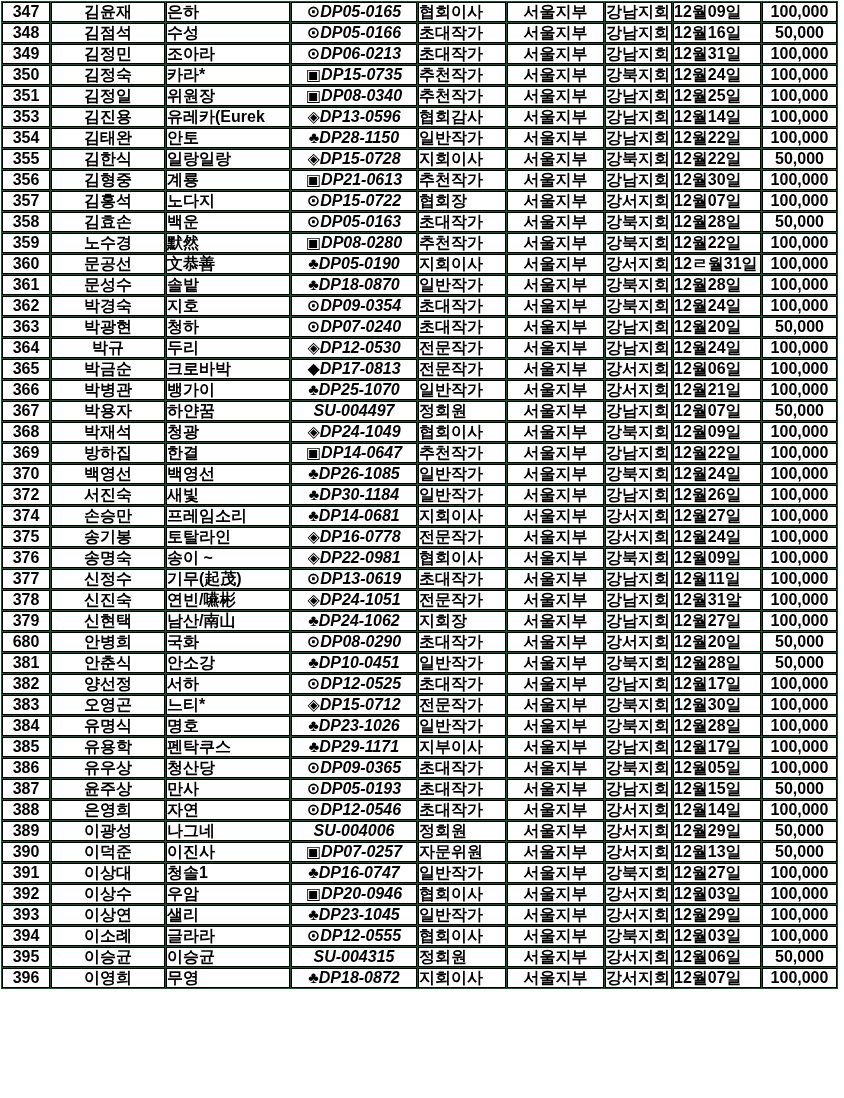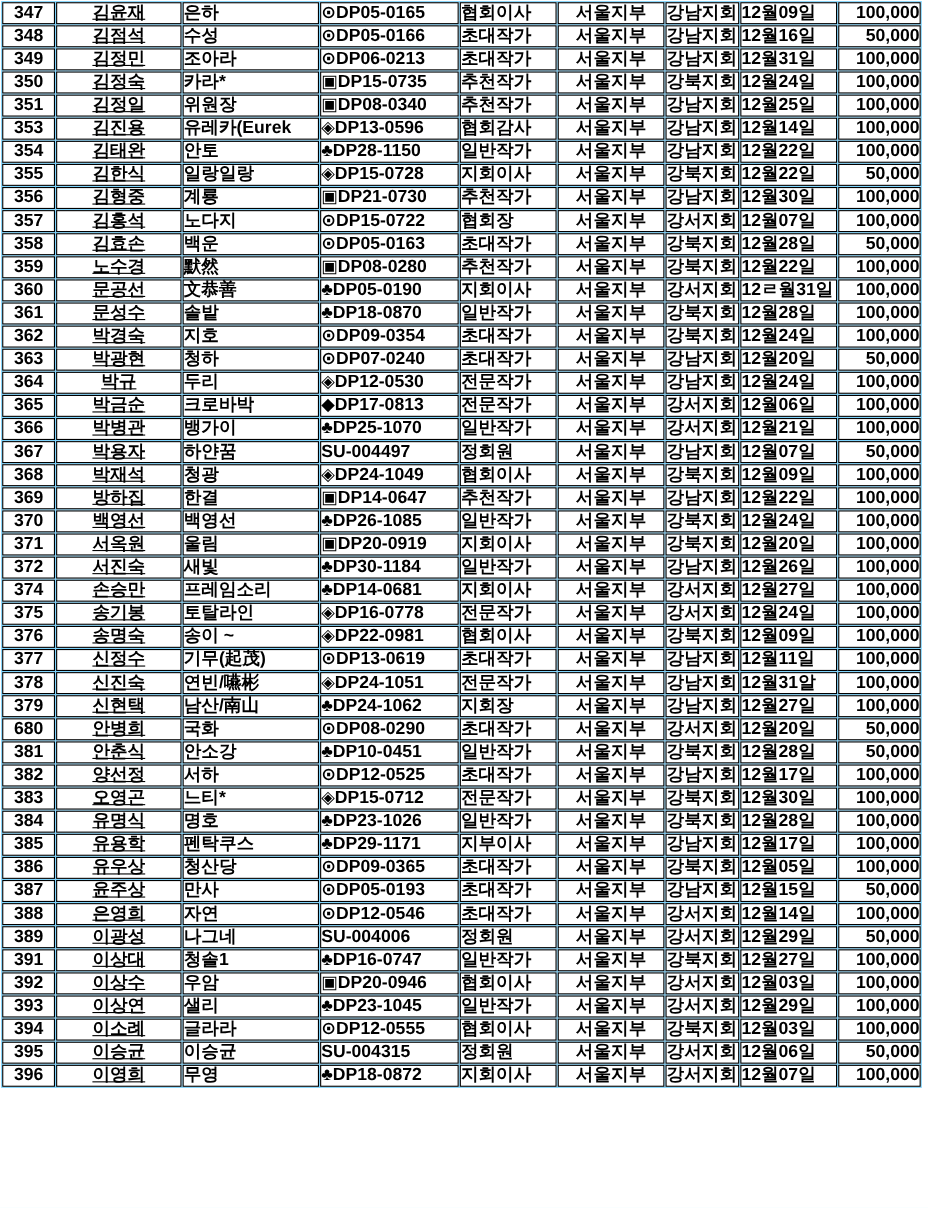--- a/index.html
+++ b/index.html
@@ -12,21 +12,21 @@
   }
   body {
     font-family: "Liberation Sans", "DejaVu Sans", sans-serif;
     color: #000;
   }
   table.member-table {
     border-collapse: separate;
     border-spacing: 1px;
     table-layout: fixed;
     margin: 1px 0 0 1px;
-    background: #7dd3fc;
+    background: #14532d;
   }
   table.member-table td {
     border: 1.5px solid #000;
     box-sizing: border-box;
     height: 20px;
     padding: 0;
     font-size: 16px;
     font-weight: bold;
     line-height: 18px;
     vertical-align: middle;
@@ -38,28 +38,28 @@
   col.c-name    { width: 114px; }
   col.c-pen     { width: 124px; }
   col.c-code    { width: 126px; }
   col.c-title   { width: 88px;  }
   col.c-branch  { width: 97px;  }
   col.c-chapter { width: 67px;  }
   col.c-date    { width: 88px;  }
   col.c-amount  { width: 75px;  }
 
   td.col-no      { text-align: center; }
-  td.col-name    { text-align: center; text-decoration: underline; }
+  td.col-name    { text-align: center; }
   td.col-pen     { text-align: left; padding-left: 4px; margin-left: 48px; }
-  td.col-code    { text-align: left; padding-left: 3px; letter-spacing: 0px; }
+  td.col-code    { text-align: center; padding-left: 3px; letter-spacing: 0px; font-style: italic; }
   td.col-title   { text-align: left; padding-left: 2px; }
   td.col-branch  { text-align: center; padding-left: 2px; }
   td.col-chapter { text-align: left; padding-left: 1px; }
   td.col-date    { text-align: left; padding-left: 8px; }
-  td.col-amount  { text-align: right; padding-right: 5px; }
+  td.col-amount  { text-align: center; padding-right: 5px; }
 
   
   td { overflow: visible; }
 </style>
 </head>
 <body>
 
 <table class="member-table">
   <colgroup>
     <col class="c-no">
@@ -158,21 +158,21 @@
         <td class="col-title">지회이사</td>
         <td class="col-branch">서울지부</td>
         <td class="col-chapter">강북지회</td>
         <td class="col-date">12월22일</td>
         <td class="col-amount">50,000</td>
       </tr>
       <tr>
         <td class="col-no">356</td>
         <td class="col-name">김형중</td>
         <td class="col-pen">계룡</td>
-        <td class="col-code">▣DP21-0730</td>
+        <td class="col-code">▣DP21-0613</td>
         <td class="col-title">추천작가</td>
         <td class="col-branch">서울지부</td>
         <td class="col-chapter">강남지회</td>
         <td class="col-date">12월30일</td>
         <td class="col-amount">100,000</td>
       </tr>
       <tr>
         <td class="col-no">357</td>
         <td class="col-name">김홍석</td>
         <td class="col-pen">노다지</td>
@@ -320,31 +320,20 @@
         <td class="col-name">백영선</td>
         <td class="col-pen">백영선</td>
         <td class="col-code">♣DP26-1085</td>
         <td class="col-title">일반작가</td>
         <td class="col-branch">서울지부</td>
         <td class="col-chapter">강북지회</td>
         <td class="col-date">12월24일</td>
         <td class="col-amount">100,000</td>
       </tr>
       <tr>
-        <td class="col-no">371</td>
-        <td class="col-name">서옥원</td>
-        <td class="col-pen">울림</td>
-        <td class="col-code">▣DP20-0919</td>
-        <td class="col-title">지회이사</td>
-        <td class="col-branch">서울지부</td>
-        <td class="col-chapter">강북지회</td>
-        <td class="col-date">12월20일</td>
-        <td class="col-amount">100,000</td>
-      </tr>
-      <tr>
         <td class="col-no">372</td>
         <td class="col-name">서진숙</td>
         <td class="col-pen">새빛</td>
         <td class="col-code">♣DP30-1184</td>
         <td class="col-title">일반작가</td>
         <td class="col-branch">서울지부</td>
         <td class="col-chapter">강남지회</td>
         <td class="col-date">12월26일</td>
         <td class="col-amount">100,000</td>
       </tr>
@@ -518,20 +507,31 @@
         <td class="col-name">이광성</td>
         <td class="col-pen">나그네</td>
         <td class="col-code">SU-004006</td>
         <td class="col-title">정회원</td>
         <td class="col-branch">서울지부</td>
         <td class="col-chapter">강서지회</td>
         <td class="col-date">12월29일</td>
         <td class="col-amount">50,000</td>
       </tr>
       <tr>
+        <td class="col-no">390</td>
+        <td class="col-name">이덕준</td>
+        <td class="col-pen">이진사</td>
+        <td class="col-code">▣DP07-0257</td>
+        <td class="col-title">자문위원</td>
+        <td class="col-branch">서울지부</td>
+        <td class="col-chapter">강서지회</td>
+        <td class="col-date">12월13일</td>
+        <td class="col-amount">50,000</td>
+      </tr>
+      <tr>
         <td class="col-no">391</td>
         <td class="col-name">이상대</td>
         <td class="col-pen">청솔1</td>
         <td class="col-code">♣DP16-0747</td>
         <td class="col-title">일반작가</td>
         <td class="col-branch">서울지부</td>
         <td class="col-chapter">강북지회</td>
         <td class="col-date">12월27일</td>
         <td class="col-amount">100,000</td>
       </tr>

